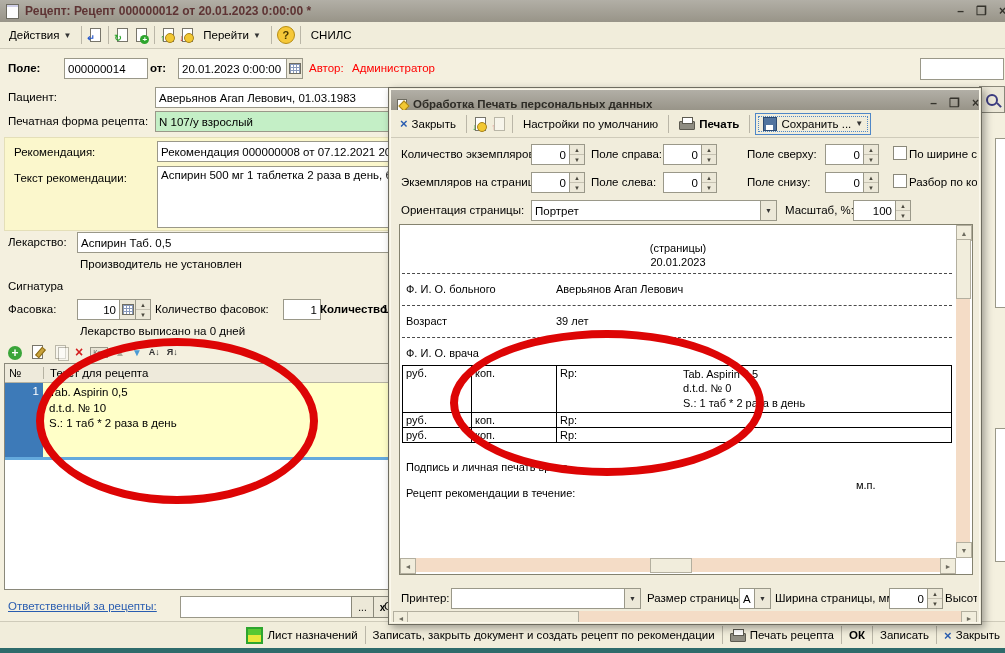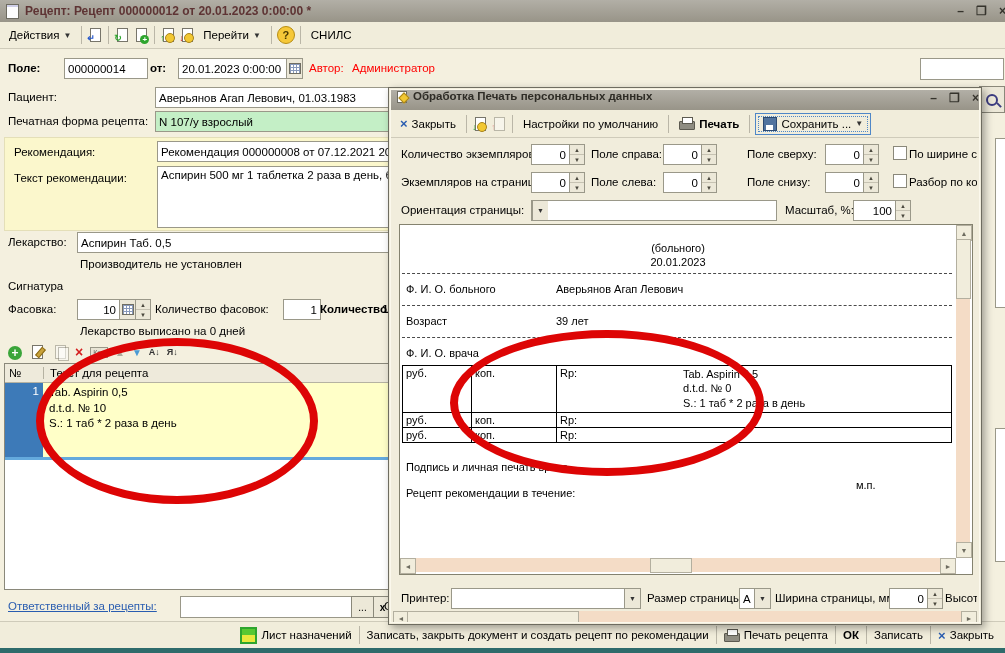--- a/index.html
+++ b/index.html
@@ -76,21 +76,21 @@
   
   .tblhead{background:#eeeadb;border-bottom:1px solid #b5b2a2;display:flex;align-items:center}
   
   .sb-track{background:#f4dcc6}
   .sb-btn{background:#f1eddc;border:1px solid #b3af9f;color:#6e6c60;display:flex;align-items:center;justify-content:center;font-size:7px}
   .sb-thumb{background:#f1eddc;border:1px solid #b3af9f}
   
   .dialog{background:#f1eddc;border:1px solid #6e6c60;box-shadow:3px 3px 8px rgba(0,0,0,.35)}
   .dialog-inner{position:absolute;left:1px;top:1px;right:1px;bottom:1px;border:1px solid #fbf8ec;overflow:hidden}
   .dtitle{background:linear-gradient(#b2afa6,#989488);color:#2e2c26;font-weight:bold;font-size:11.5px;
-          display:flex;align-items:flex-start;gap:5px;padding:0 5px}
+          display:flex;align-items:flex-end;gap:5px;padding:0 5px}
   .preview{background:#fff;border:1px solid #84826f;font-size:11px}
   .dash{border-top:1px dashed #4a4a4a;height:0}
   .rp-table{border:1px solid #000}
   .focus-btn{border:1px solid #4f87c7;outline:1px dotted #4f87c7;outline-offset:-4px;background:#f1eddc}
   
   .ann{border:8px solid #dd0505;border-radius:50%;pointer-events:none}
 </style>
 </head>
 <body>
 
@@ -233,21 +233,21 @@
   <div class="abs mini-btn" style="left:351px;top:596px;width:21px;height:20px">...</div>
   <div class="abs mini-btn bold" style="left:373px;top:596px;width:17px;height:20px">x</div>
   <span class="abs nowrap" style="left:384px;top:600px;width:6px;overflow:hidden">О</span>
 
   <div class="abs" style="left:995px;top:138px;width:10px;height:168px;background:#fff;border:1px solid #9a9889;border-right:none"></div>
   <div class="abs" style="left:995px;top:428px;width:10px;height:132px;background:#fff;border:1px solid #9a9889;border-right:none"></div>
   <div class="abs mini-btn" style="left:979px;top:86px;width:24px;height:25px">
       <span class="mag-ic"></span>
     </div>
 
-  <div class="abs row" style="left:0;top:621px;width:1005px;height:27px;background:#f1eddb;border-top:1px solid #cfcbba;justify-content:flex-end;padding-right:6px;box-sizing:border-box">
+  <div class="abs row" style="left:0;top:621px;width:1005px;height:27px;background:#f1eddb;border-top:1px solid #cfcbba;justify-content:flex-end;padding-right:0;box-sizing:border-box">
     <span class="tbtn">
       <span class="sheet2-ic"></span>
       <span>Лист назначений</span>
     </span>
     <span class="sep"></span>
     <span class="tbtn">Записать, закрыть  документ и создать рецепт по рекомендации</span>
     <span class="sep"></span>
     <span class="tbtn">
       <span class="printer-ic"></span>
       <span>Печать рецепта</span>
@@ -356,35 +356,36 @@
         <span class="spinbtns">
             <span>▲</span>
             <span>▼</span>
           </span>
       </div>
       <span class="abs chk" style="left:502px;top:84px"></span>
       <span class="abs nowrap" style="left:518px;top:86px;width:68px;overflow:hidden">Разбор по копиям</span>
 
       <span class="abs nowrap" style="left:10px;top:114px">Ориентация страницы:</span>
       <div class="abs combo" style="left:140px;top:110px;width:244px;height:19px">
+        <span class="val">Портрет</span>
         <span class="drop">▼</span>
       </div>
       <span class="abs nowrap" style="left:394px;top:114px">Масштаб, %:</span>
       <div class="abs spingrp" style="left:462px;top:110px;width:56px;height:19px">
         <span class="val">100</span>
         <span class="spinbtns">
             <span>▲</span>
             <span>▼</span>
           </span>
       </div>
 
       <div class="abs preview" style="left:8px;top:134px;width:572px;height:349px">
         <div class="abs" style="left:0;top:0;width:556px;height:333px;overflow:hidden">
           <div class="abs" style="left:0;top:16px;width:631px;text-align:right">РЕЦЕПТ</div>
-          <div class="abs" style="left:0;top:17px;width:556px;text-align:center">(больного)</div>
+          <div class="abs" style="left:0;top:17px;width:556px;text-align:center">(страницы)</div>
           <div class="abs" style="left:0;top:31px;width:556px;text-align:center">20.01.2023</div>
           <div class="abs dash" style="left:2px;top:48px;width:550px"></div>
           <span class="abs nowrap" style="left:6px;top:58px">Ф. И. О. больного</span>
           <span class="abs nowrap" style="left:156px;top:58px">Аверьянов Агап Левович</span>
           <div class="abs dash" style="left:2px;top:80px;width:550px"></div>
           <span class="abs nowrap" style="left:6px;top:90px">Возраст</span>
           <span class="abs nowrap" style="left:156px;top:90px">39 лет</span>
           <div class="abs dash" style="left:2px;top:112px;width:550px"></div>
           <span class="abs nowrap" style="left:6px;top:122px">Ф. И. О. врача</span>
 

